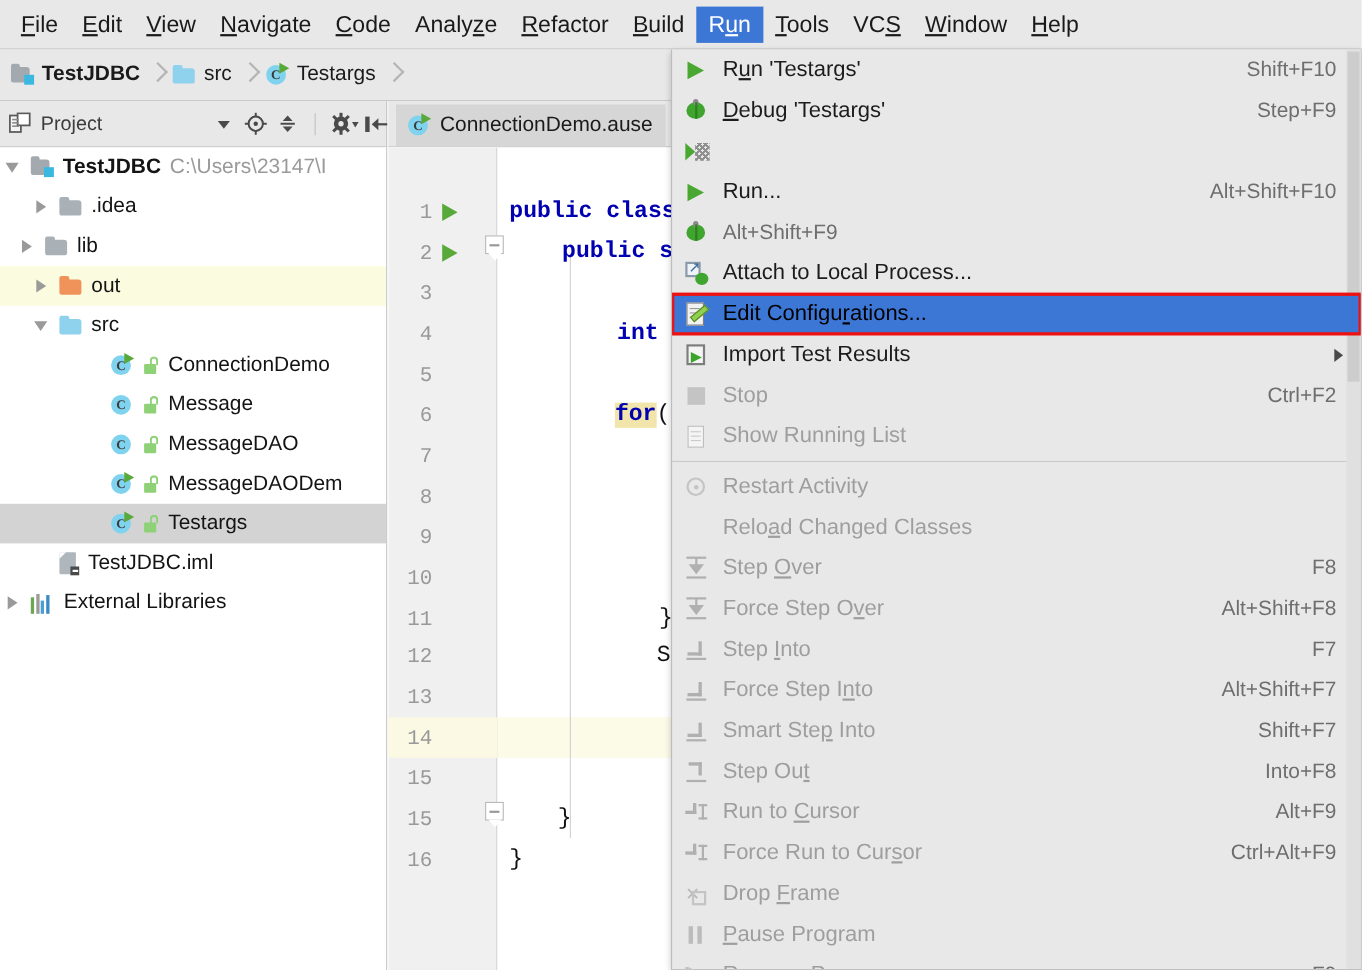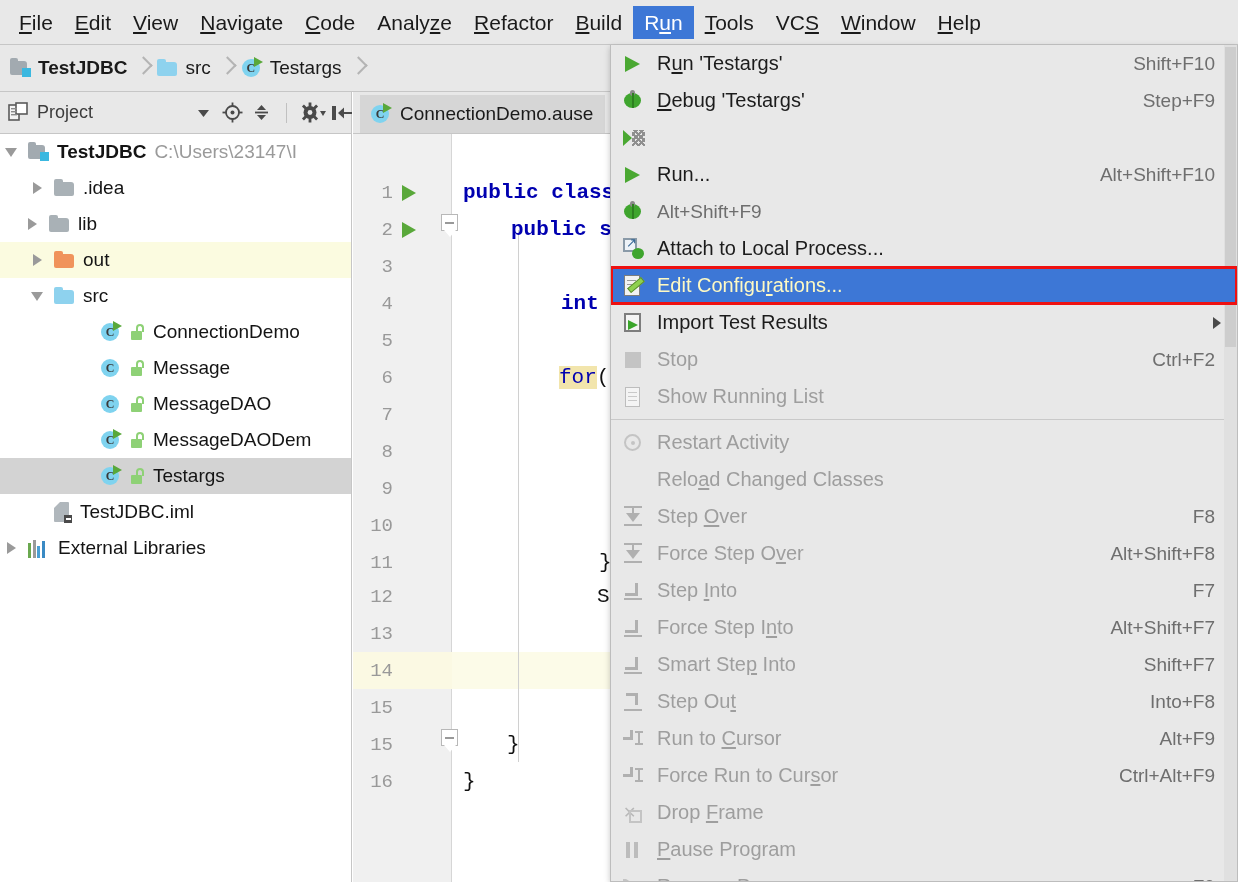--- a/index.html
+++ b/index.html
@@ -178,21 +178,21 @@
   }
   .gnum { width:40px; text-align:right; font-size:19px; color:#999; font-family:"Liberation Mono", monospace;}
   .grun { margin-left:9px; width:0;height:0;border-left:14px solid #59a83a;border-top:8px solid transparent;border-bottom:8px solid transparent;}
   .codearea { position:absolute; left:100px; top:0; right:0; height:748px; }
   .cline {
     position:absolute; left:0; height:37px; display:flex; align-items:center;
     font-family:"Liberation Mono", monospace; font-size:21px; color:#0d0d8c; white-space:pre;
   }
   .cline .plain { color:#111; }
   .kw { color:#0000b0; font-weight:600; }
-  .kw-hl { background:#f2e5ac; color:#0000b0; font-weight:400;text-align:right; }
+  .kw-hl { background:#f2e5ac; color:#0000b0; font-weight:700;text-align:right; }
   .fold-mark {
     position:absolute; width:17px; height:17px; border:1px solid #b8b8b8; background:#fff;
   }
   .fold-mark::after { content:""; position:absolute; left:3px; top:7px; width:9px; height:1.5px; background:#999; }
   .fold-mark .nub { position:absolute; left:2px; top:15px; width:0;height:0;
     border-left:6px solid transparent;border-right:6px solid transparent;border-top:7px solid #fff;}
   .fold-mark .nub::before{content:"";position:absolute;left:-6px;top:-7px;width:0;height:0;
     border-left:6px solid transparent;border-right:6px solid transparent;border-top:7px solid #b8b8b8;z-index:-1;}
   .indent-guide { position:absolute; width:1px; background:#d0d0d0; }
   .line-hl-row { position:absolute; left:0; width:885px; height:37px; background:#fcfbe8; }
@@ -206,21 +206,21 @@
     position:absolute; top:45px; left:610px; width:628px; height:837px;
     background:#e8e8e8; border:1px solid #bdbdbd; border-top:none;
     box-shadow: 0 2px 6px rgba(0,0,0,0.22);
     overflow:hidden;
   }
   .mi {
     position:relative; height:37px; display:flex; align-items:center;
     padding-left:10px; font-size:20px; color:#1c1c1c; white-space:nowrap; cursor:default;
   }
   .mi.disabled { color:#9e9e9e; }
-  .mi.selected { background:#3d77d6; color:#fef9c3; outline:3px solid #ee1111; outline-offset:-2px; z-index:5;}
+  .mi.selected { background:#3d77d6; color:#000000; outline:3px solid #ee1111; outline-offset:-2px; z-index:5;}
   .mi .mi-icon { width:26px; height:24px; flex:none; position:relative; margin-right:10px; }
   .mi .mi-label { flex:1; }
   .mi .mi-key { color:#6e6e6e; font-size:19px; padding-right:22px; }
   .mi.selected .mi-key { color:#e4eefc; }
   .mi .submenu-arrow {
     width:0;height:0;border-left:8px solid #4a4a4a;
     border-top:6px solid transparent;border-bottom:6px solid transparent;
     margin-right:16px;
   }
   .msep { height:1px; background:#c9c9c9; margin: 4px 0; }
@@ -401,21 +401,21 @@
     </div>
     <div class="trow" style="padding-left:26px">
       <span class="arrow-slot">
           <span class="tri tri-right"></span>
         </span>
       <span class="ico ico-folder-gray" style="margin-left:6px">
           <span class="b"></span>
         </span>
       <span class="lbl">.idea</span>
     </div>
-    <div class="trow" style="padding-left:21px">
+    <div class="trow" style="padding-left:13px">
       <span class="arrow-slot">
           <span class="tri tri-right"></span>
         </span>
       <span class="ico ico-folder-gray" style="margin-left:6px">
           <span class="b"></span>
         </span>
       <span class="lbl">lib</span>
     </div>
     <div class="trow hl-yellow" style="padding-left:26px">
       <span class="arrow-slot">

